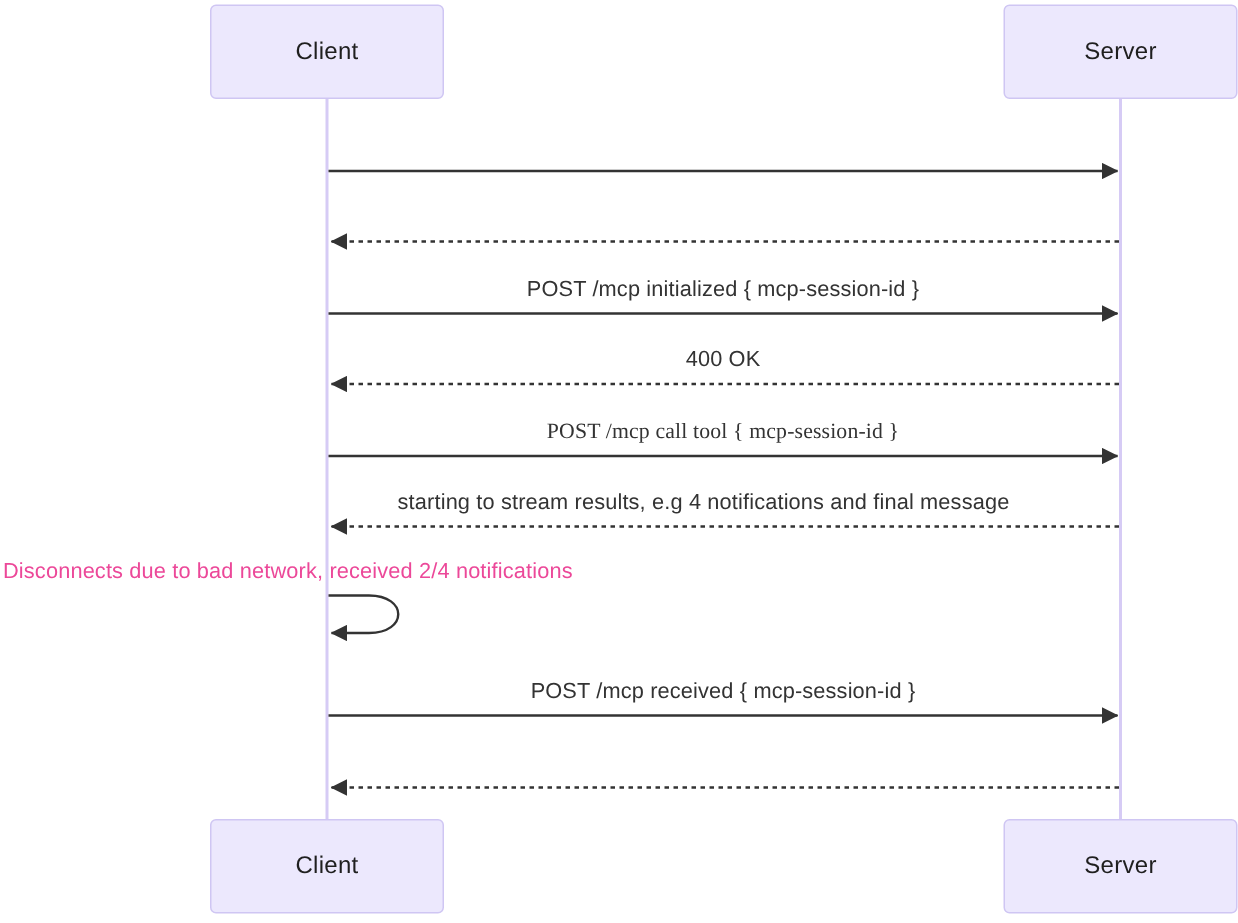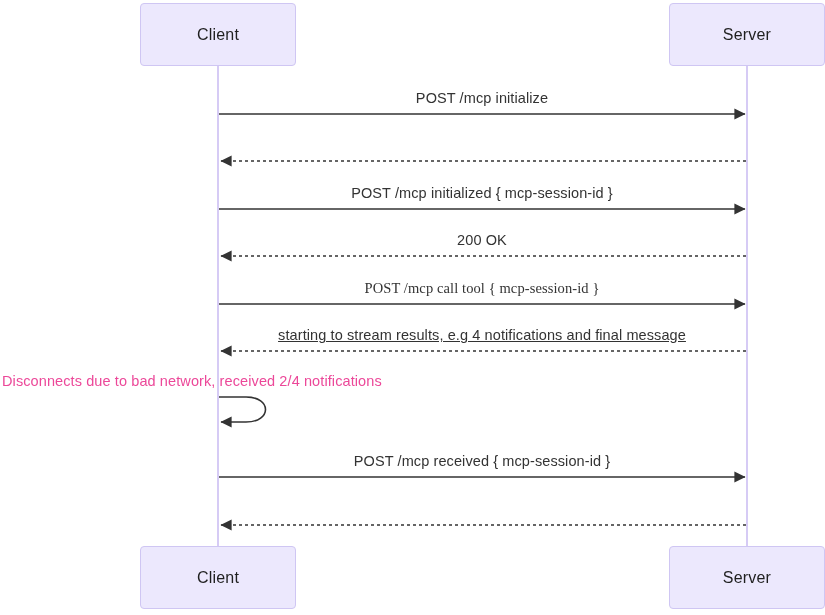--- a/index.html
+++ b/index.html
@@ -112,29 +112,28 @@
   </div>
 
   <div class="actor-box" style="left:140px; top:546px; width:156px; height:63px;">
     <span class="actor-label">Client</span>
   </div>
 
   <div class="actor-box" style="left:669px; top:546px; width:156px; height:63px;">
     <span class="actor-label">Server</span>
   </div>
 
-  <div class="msg-label" style="left:482px; top:90px;">POST /mcp initialize</div>
 
 
   <div class="msg-label" style="left:482px; top:185px;">POST /mcp initialized { mcp-session-id }</div>
 
-  <div class="msg-label" style="left:482px; top:232px;">200 OK</div>
+  <div class="msg-label" style="left:482px; top:232px;">400 OK</div>
 
   <div class="msg-label" style="left:482px; top:280px;font-family:Liberation Serif, serif;">POST /mcp call tool { mcp-session-id }</div>
 
-  <div class="msg-label" style="left:482px; top:327px;text-decoration:underline;">starting to stream results, e.g 4 notifications and final message</div>
+  <div class="msg-label" style="left:469px; top:327px;">starting to stream results, e.g 4 notifications and final message</div>
 
   <div class="note-label" style="left:2px; top:373px;">Disconnects due to bad network, received 2/4 notifications</div>
 
   <div class="msg-label" style="left:482px; top:453px;">POST /mcp received { mcp-session-id }</div>
 
 
 </div>
 
 </body></html>

